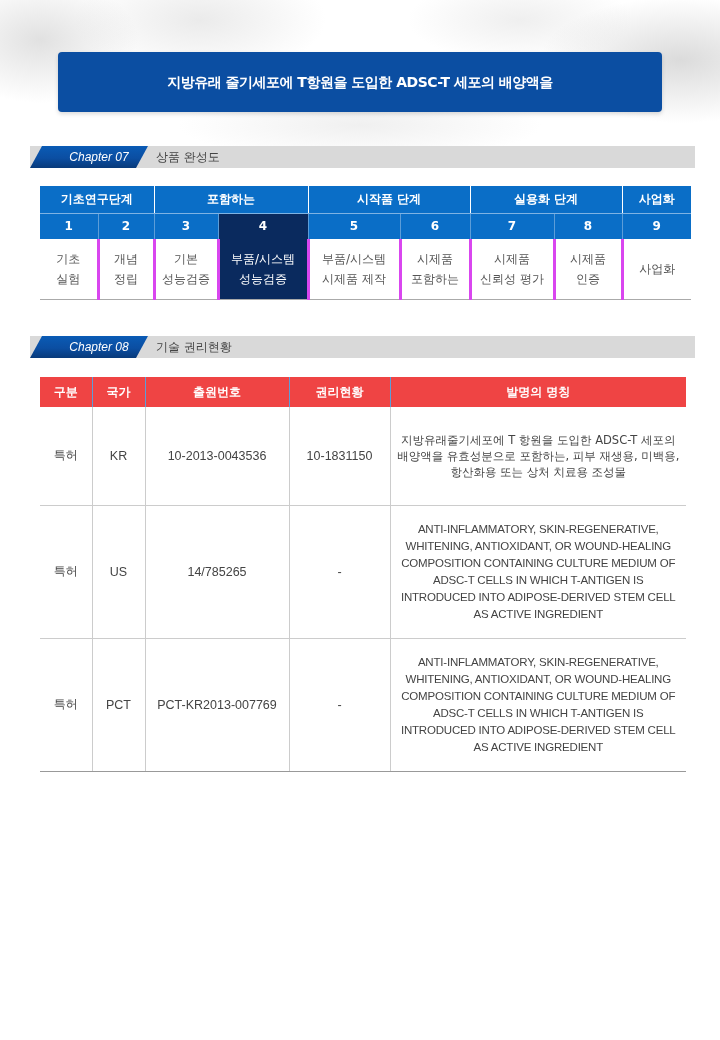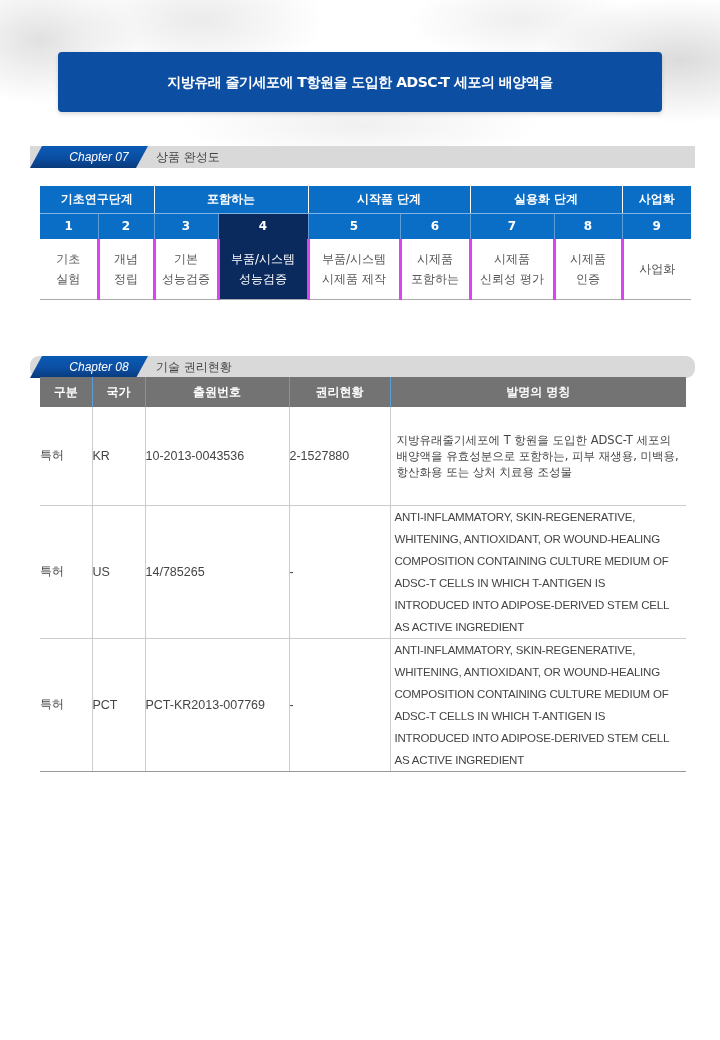--- a/index.html
+++ b/index.html
@@ -68,34 +68,34 @@
     .stage-table .desc-row td.active { background: #0a2a5e; color: #ffffff; }
     .stage-table tr > *:first-child { border-left: none; }
     .stage-table tr > *:last-child { border-right: none; }
 
     
     .patent-table {
       position: absolute; left: 40px; top: 377px; width: 646px;
       border-collapse: collapse; table-layout: fixed;
     }
     .patent-table th {
-      background: #737373; color: #fff; height: 30px; font-size: 12px; font-weight: bold;
+      background: #ef4444; color: #fff; height: 30px; font-size: 12px; font-weight: bold;
       border-left: 1px solid #5c9dd8; border-right: 1px solid #5c9dd8;
     }
     .patent-table td {
-      text-align: left; vertical-align: middle; font-size: 12px; color: #444;
+      text-align: center; vertical-align: middle; font-size: 12px; color: #444;
       border-left: 1px solid #cccccc; border-right: 1px solid #cccccc;
       border-bottom: 1px solid #cccccc;
     }
     .patent-table tr:last-child td { border-bottom: 1px solid #999999; }
     .patent-table tr > *:first-child { border-left: none; }
     .patent-table tr > *:last-child { border-right: none; }
     .patent-table td.title-ko { font-size: 11.5px; line-height: 16px; padding: 0 6px; }
     .patent-table td.title-en {
-      font-size: 11.5px; line-height: 22px; padding: 0 4px; letter-spacing: -0.2px;
+      font-size: 11.5px; line-height: 17px; padding: 0 4px; letter-spacing: -0.2px;
       font-family: "Liberation Sans", sans-serif;
     }
     .patent-table td.mono { font-family: "Liberation Sans", sans-serif; font-size: 12.5px; }
   </style>
 </head>
 <body>
 
 <div class="cloud-bg"></div>
 
 <div class="title-banner">
@@ -171,21 +171,21 @@
           <div>시제품</div>
           <div>인증</div>
         </td>
     <td>
           <div>사업화</div>
         </td>
   </tr>
 </tbody>
   </table>
 
-<div class="chapter-bar" style="top:356px;border-radius:9px;">
+<div class="chapter-bar" style="top:336px;">
   <div class="chapter-tag">Chapter 08</div>
   <div class="chapter-title">기술 권리현황</div>
 </div>
 
 <table class="patent-table">
   <colgroup>
     <col style="width:52px">
       <col style="width:53px">
       <col style="width:144px">
       <col style="width:101px">
@@ -196,21 +196,21 @@
     <th>구분</th>
     <th>국가</th>
     <th>출원번호</th>
     <th>권리현황</th>
     <th>발명의 명칭</th>
   </tr>
   <tr style="height:98px;">
     <td>특허</td>
     <td class="mono">KR</td>
     <td class="mono">10-2013-0043536</td>
-    <td class="mono">2-1527880</td>
+    <td class="mono">10-1831150</td>
     <td class="title-ko">지방유래줄기세포에 T 항원을 도입한 ADSC-T 세포의 배양액을 유효성분으로 포함하는, 피부 재생용, 미백용, 항산화용 또는 상처 치료용 조성물</td>
   </tr>
   <tr style="height:133px;">
     <td>특허</td>
     <td class="mono">US</td>
     <td class="mono">14/785265</td>
     <td class="mono">-</td>
     <td class="title-en">ANTI-INFLAMMATORY, SKIN-REGENERATIVE, WHITENING, ANTIOXIDANT, OR WOUND-HEALING COMPOSITION CONTAINING CULTURE MEDIUM OF ADSC-T CELLS IN WHICH T-ANTIGEN IS INTRODUCED INTO ADIPOSE-DERIVED STEM CELL AS ACTIVE INGREDIENT</td>
   </tr>
   <tr style="height:133px;">

